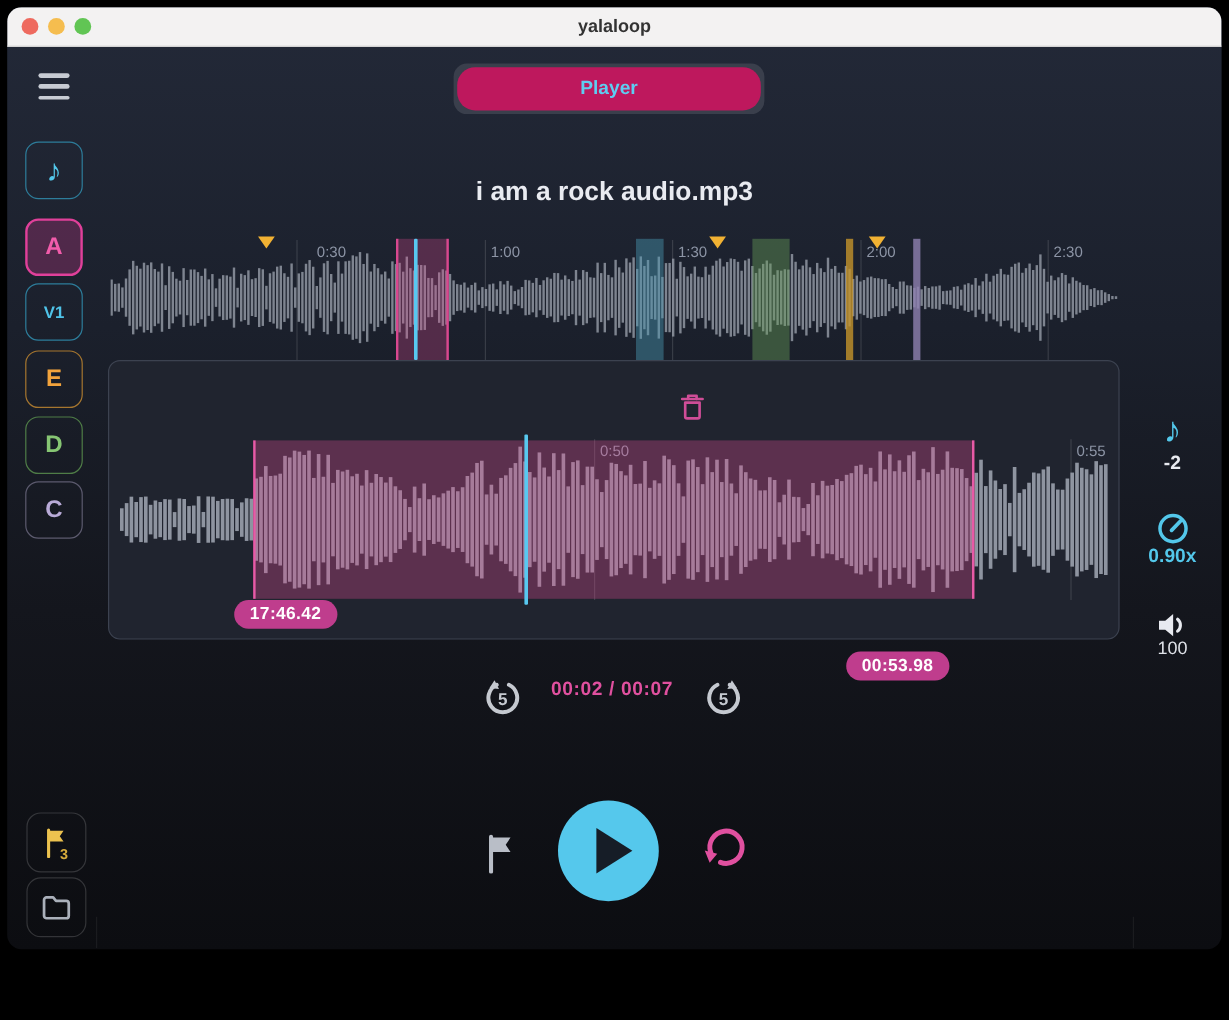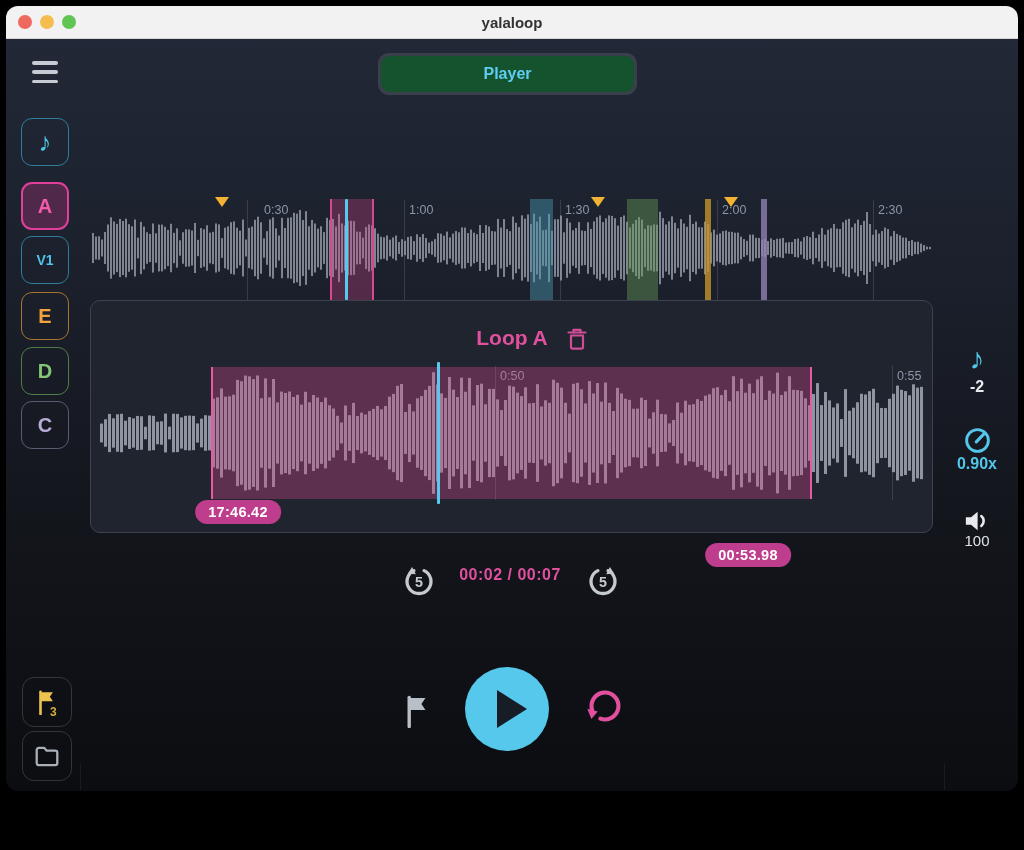--- a/index.html
+++ b/index.html
@@ -15,21 +15,21 @@
   .light.red{background:#ee6a5f}.light.yellow{background:#f5bd4f}.light.green{background:#61c554}
   .abs{position:absolute;}
   
   .hamburger{left:32px;top:61px;width:26px;height:22px;display:flex;flex-direction:column;justify-content:space-between;cursor:pointer;}
   .hamburger span{display:block;height:3.5px;border-radius:2px;background:#c7cbd3;}
   
   .seg{left:378px;top:53px;width:259px;height:42px;background:#3a3f4c;border-radius:11px;
     display:flex;padding:3px;box-sizing:border-box;}
   .seg .opt{flex:1;display:flex;align-items:center;justify-content:center;border-radius:9px;
     font-size:16px;font-weight:700;color:#a9afba;cursor:pointer;}
-  .seg .opt.active{background:#14532d;color:#5ecdf2;}
+  .seg .opt.active{background:#be185d;color:#5ecdf2;border-radius:15px;}
   
   .side-btn{position:absolute;left:21px;width:48px;height:48px;border-radius:11px;box-sizing:border-box;
     display:flex;align-items:center;justify-content:center;font-weight:700;font-size:19px;cursor:pointer;background:transparent;}
   
   .gridline{position:absolute;width:1px;background:rgba(255,255,255,0.13);}
   .gridlabel{position:absolute;font-size:12.5px;color:#8d95a6;white-space:nowrap;}
   .marker{position:absolute;width:0;height:0;border-left:7px solid transparent;border-right:7px solid transparent;border-top:10px solid #f2b233;cursor:pointer;}
   .region{position:absolute;box-sizing:border-box;}
   .playhead{position:absolute;width:3px;background:#58c8f0;border-radius:1px;}
   
@@ -80,20 +80,21 @@
 
   <div id="sidebar">
       <div class="side-btn" style="top: 118px; border: 1.5px solid rgb(45, 125, 155); background: transparent; color: rgb(83, 199, 234); font-size: 26px;">♪</div>
       <div class="side-btn" style="top: 182px; border: 2.5px solid rgb(224, 64, 154); background: rgba(190, 55, 135, 0.32); color: rgb(242, 92, 171); font-size: 20px;">A</div>
       <div class="side-btn" style="top: 236px; border: 1.5px solid rgb(45, 125, 155); background: transparent; color: rgb(79, 195, 232); font-size: 14px;">V1</div>
       <div class="side-btn" style="top: 292px; border: 1.5px solid rgb(166, 118, 47); background: transparent; color: rgb(242, 163, 60); font-size: 20px;">E</div>
       <div class="side-btn" style="top: 347px; border: 1.5px solid rgb(79, 125, 71); background: transparent; color: rgb(134, 197, 115); font-size: 20px;">D</div>
       <div class="side-btn" style="top: 401px; border: 1.5px solid rgb(92, 90, 110); background: transparent; color: rgb(185, 171, 216); font-size: 20px;">C</div>
     </div>
 
+  <div class="abs" style="left:0;top:147px;width:1024px;text-align:center;font-size:22px;font-weight:600;color:#e9ebf1;">i am a rock audio.mp3</div>
 
   <div id="main-wave" class="abs" style="left:0;top:0;width:1024px;height:850px;pointer-events:none;">
       <div class="gridline" style="left: 247px; top: 200px; height: 100px;"></div>
       <div class="gridlabel" style="left: 252px; top: 203px; margin-left: 12px;">0:30</div>
       <div class="gridline" style="left: 404px; top: 200px; height: 100px;"></div>
       <div class="gridlabel" style="left: 409px; top: 203px;">1:00</div>
       <div class="gridline" style="left: 560px; top: 200px; height: 100px;"></div>
       <div class="gridlabel" style="left: 565px; top: 203px;">1:30</div>
       <div class="gridline" style="left: 717px; top: 200px; height: 100px;"></div>
       <div class="gridlabel" style="left: 722px; top: 203px;">2:00</div>
@@ -386,21 +387,20 @@
       <div class="region" style="left: 627px; top: 199px; width: 31px; height: 101px; background: rgba(105, 160, 88, 0.42); pointer-events: auto;"></div>
       <div class="region" style="left: 705px; top: 199px; width: 6px; height: 101px; background: rgba(196, 148, 43, 0.8); pointer-events: auto;"></div>
       <div class="region" style="left: 761px; top: 199px; width: 6px; height: 101px; background: rgba(143, 129, 176, 0.8); pointer-events: auto;"></div>
       <div class="marker" style="left: 215px; top: 197px; pointer-events: auto;"></div>
       <div class="marker" style="left: 591px; top: 197px; pointer-events: auto;"></div>
       <div class="marker" style="left: 724px; top: 197px; pointer-events: auto;"></div>
       <div class="playhead" style="left: 345px; top: 199px; height: 101px; pointer-events: auto;"></div>
     </div>
 
   <div class="abs loop-panel"></div>
-  <div class="abs loop-title">Loop A</div>
   <svg class="abs" style="left:566px;top:327px;" width="22" height="24" viewBox="0 0 22 24">
     <g fill="none" stroke="#cf4d97" stroke-width="2.2" stroke-linecap="round" stroke-linejoin="round">
       <path d="M2.5 5.5 h17"></path>
       <path d="M7.5 5.5 V2.8 h7 v2.7"></path>
       <path d="M5 8.5 v11.5 a1.6 1.6 0 0 0 1.6 1.6 h8.8 a1.6 1.6 0 0 0 1.6-1.6 V8.5 z"></path>
     </g>
   </svg>
   <div id="loop-wave" class="abs" style="left:0;top:0;width:1024px;height:850px;pointer-events:none;">
       <div class="gridline" style="left: 495px; top: 366px; height: 134px;"></div>
       <div class="gridlabel" style="left: 500px; top: 369px;">0:50</div>

